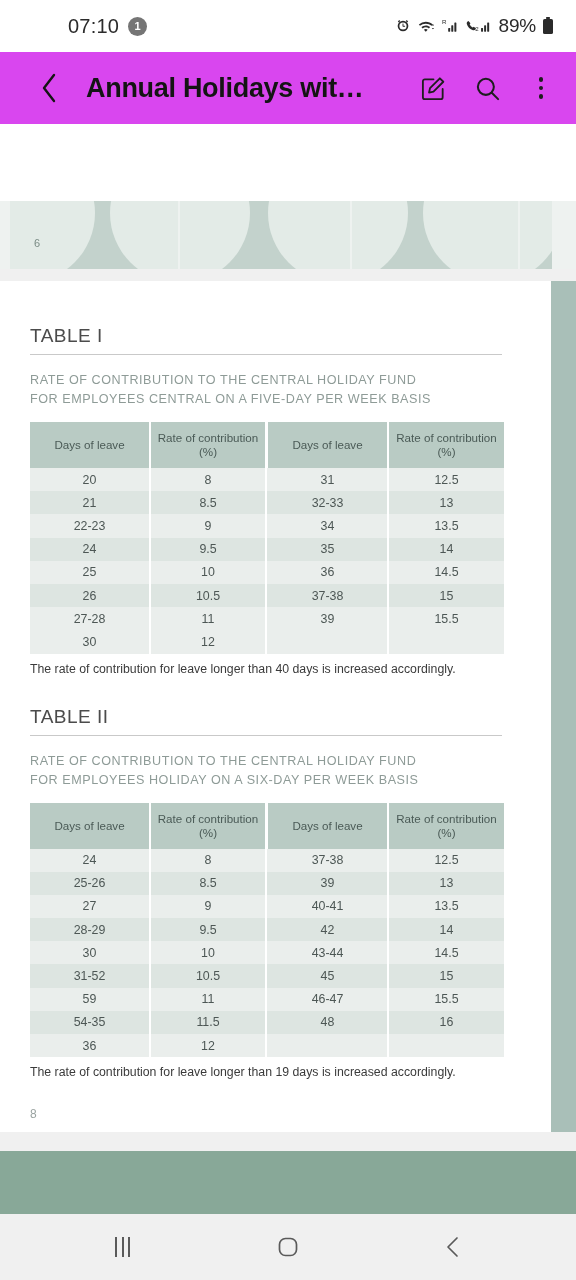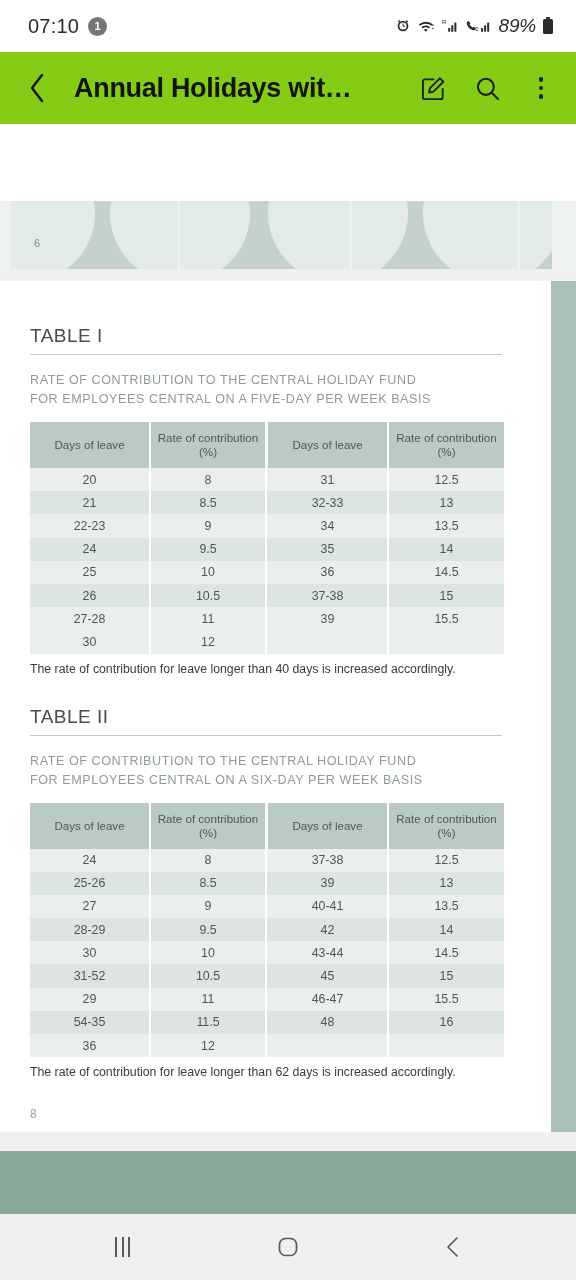--- a/index.html
+++ b/index.html
@@ -22,41 +22,42 @@
   
   .status-bar {
     height: 52px;
     flex: 0 0 52px;
     display: flex;
     align-items: center;
     justify-content: space-between;
     padding: 0 22px 0 28px;
     background: #ffffff;
     color: #2a2a2a;
+    margin-left: 40px;
   }
   .status-left { display: flex; align-items: center; gap: 9px; }
   .status-clock { font-size: 20px; letter-spacing: 0.2px; color: #2b2b2b; }
   .notif-badge {
     width: 19px; height: 19px; border-radius: 50%;
     background: #757575; color: #ffffff;
     font-size: 11px; line-height: 19px; text-align: center;
     font-weight: bold;
   }
   .status-right { display: flex; align-items: center; gap: 6px; }
   .status-right svg { display: block; }
-  .battery-pct { font-size: 19px; color: #2b2b2b; margin-left: 2px; letter-spacing: -0.2px; font-style: italic;}
+  .battery-pct { font-size: 19px; color: #2b2b2b; margin-left: 2px; letter-spacing: -0.2px;}
 
   
   .app-bar {
     height: 72px;
     flex: 0 0 72px;
     display: flex;
     align-items: center;
-    background: #84cc16;
-    padding: 0 20px 0 26px;
+    background: #d946ef;
+    padding: 0 20px 0 38px;
     gap: 0;
   }
   .app-bar .back-btn {
     width: 34px; height: 40px;
     display: flex; align-items: center; justify-content: flex-start;
     cursor: pointer;
   }
   .app-title {
     flex: 1 1 auto;
     font-size: 27px;
@@ -432,21 +433,21 @@
         </table>
 
         <p class="table-note">The rate of contribution for leave longer than 40 days is increased accordingly.</p>
 
         <div class="spacer-lg"></div>
 
         <div class="table-label">TABLE II</div>
         <div class="rule"></div>
         <div class="table-caption">
           <div>RATE OF CONTRIBUTION TO THE CENTRAL HOLIDAY FUND</div>
-          <div>FOR EMPLOYEES CENTRAL ON A SIX-DAY PER WEEK BASIS</div>
+          <div>FOR EMPLOYEES HOLIDAY ON A SIX-DAY PER WEEK BASIS</div>
         </div>
 
         <table class="rate-table">
           <thead>
             <tr>
               <th class="col-days">Days of leave</th>
               <th class="col-rate">
                 <span>Rate of contribution</span><br>
                 <span>(%)</span>
               </th>
@@ -495,21 +496,21 @@
                 <td style="border-right:none;">14.5</td>
               </tr>
             <tr class="even">
                 <td>31-52</td>
                 <td>10.5</td>
                 <td class="gapcol"></td>
                 <td>45</td>
                 <td style="border-right:none;">15</td>
               </tr>
             <tr class="odd">
-                <td>29</td>
+                <td>59</td>
                 <td>11</td>
                 <td class="gapcol"></td>
                 <td>46-47</td>
                 <td style="border-right:none;">15.5</td>
               </tr>
             <tr class="even">
                 <td>54-35</td>
                 <td>11.5</td>
                 <td class="gapcol"></td>
                 <td>48</td>
@@ -518,21 +519,21 @@
             <tr class="odd">
                 <td>36</td>
                 <td>12</td>
                 <td class="gapcol"></td>
                 <td class="blank"></td>
                 <td class="blank" style="border-right:none;"></td>
               </tr>
           </tbody>
         </table>
 
-        <p class="table-note">The rate of contribution for leave longer than 62 days is increased accordingly.</p>
+        <p class="table-note">The rate of contribution for leave longer than 19 days is increased accordingly.</p>
 
         <div class="page-num">8</div>
       </div>
 
       <div class="page-next"></div>
     </div>
   </div>
 
   <div class="green-footer"></div>
 

